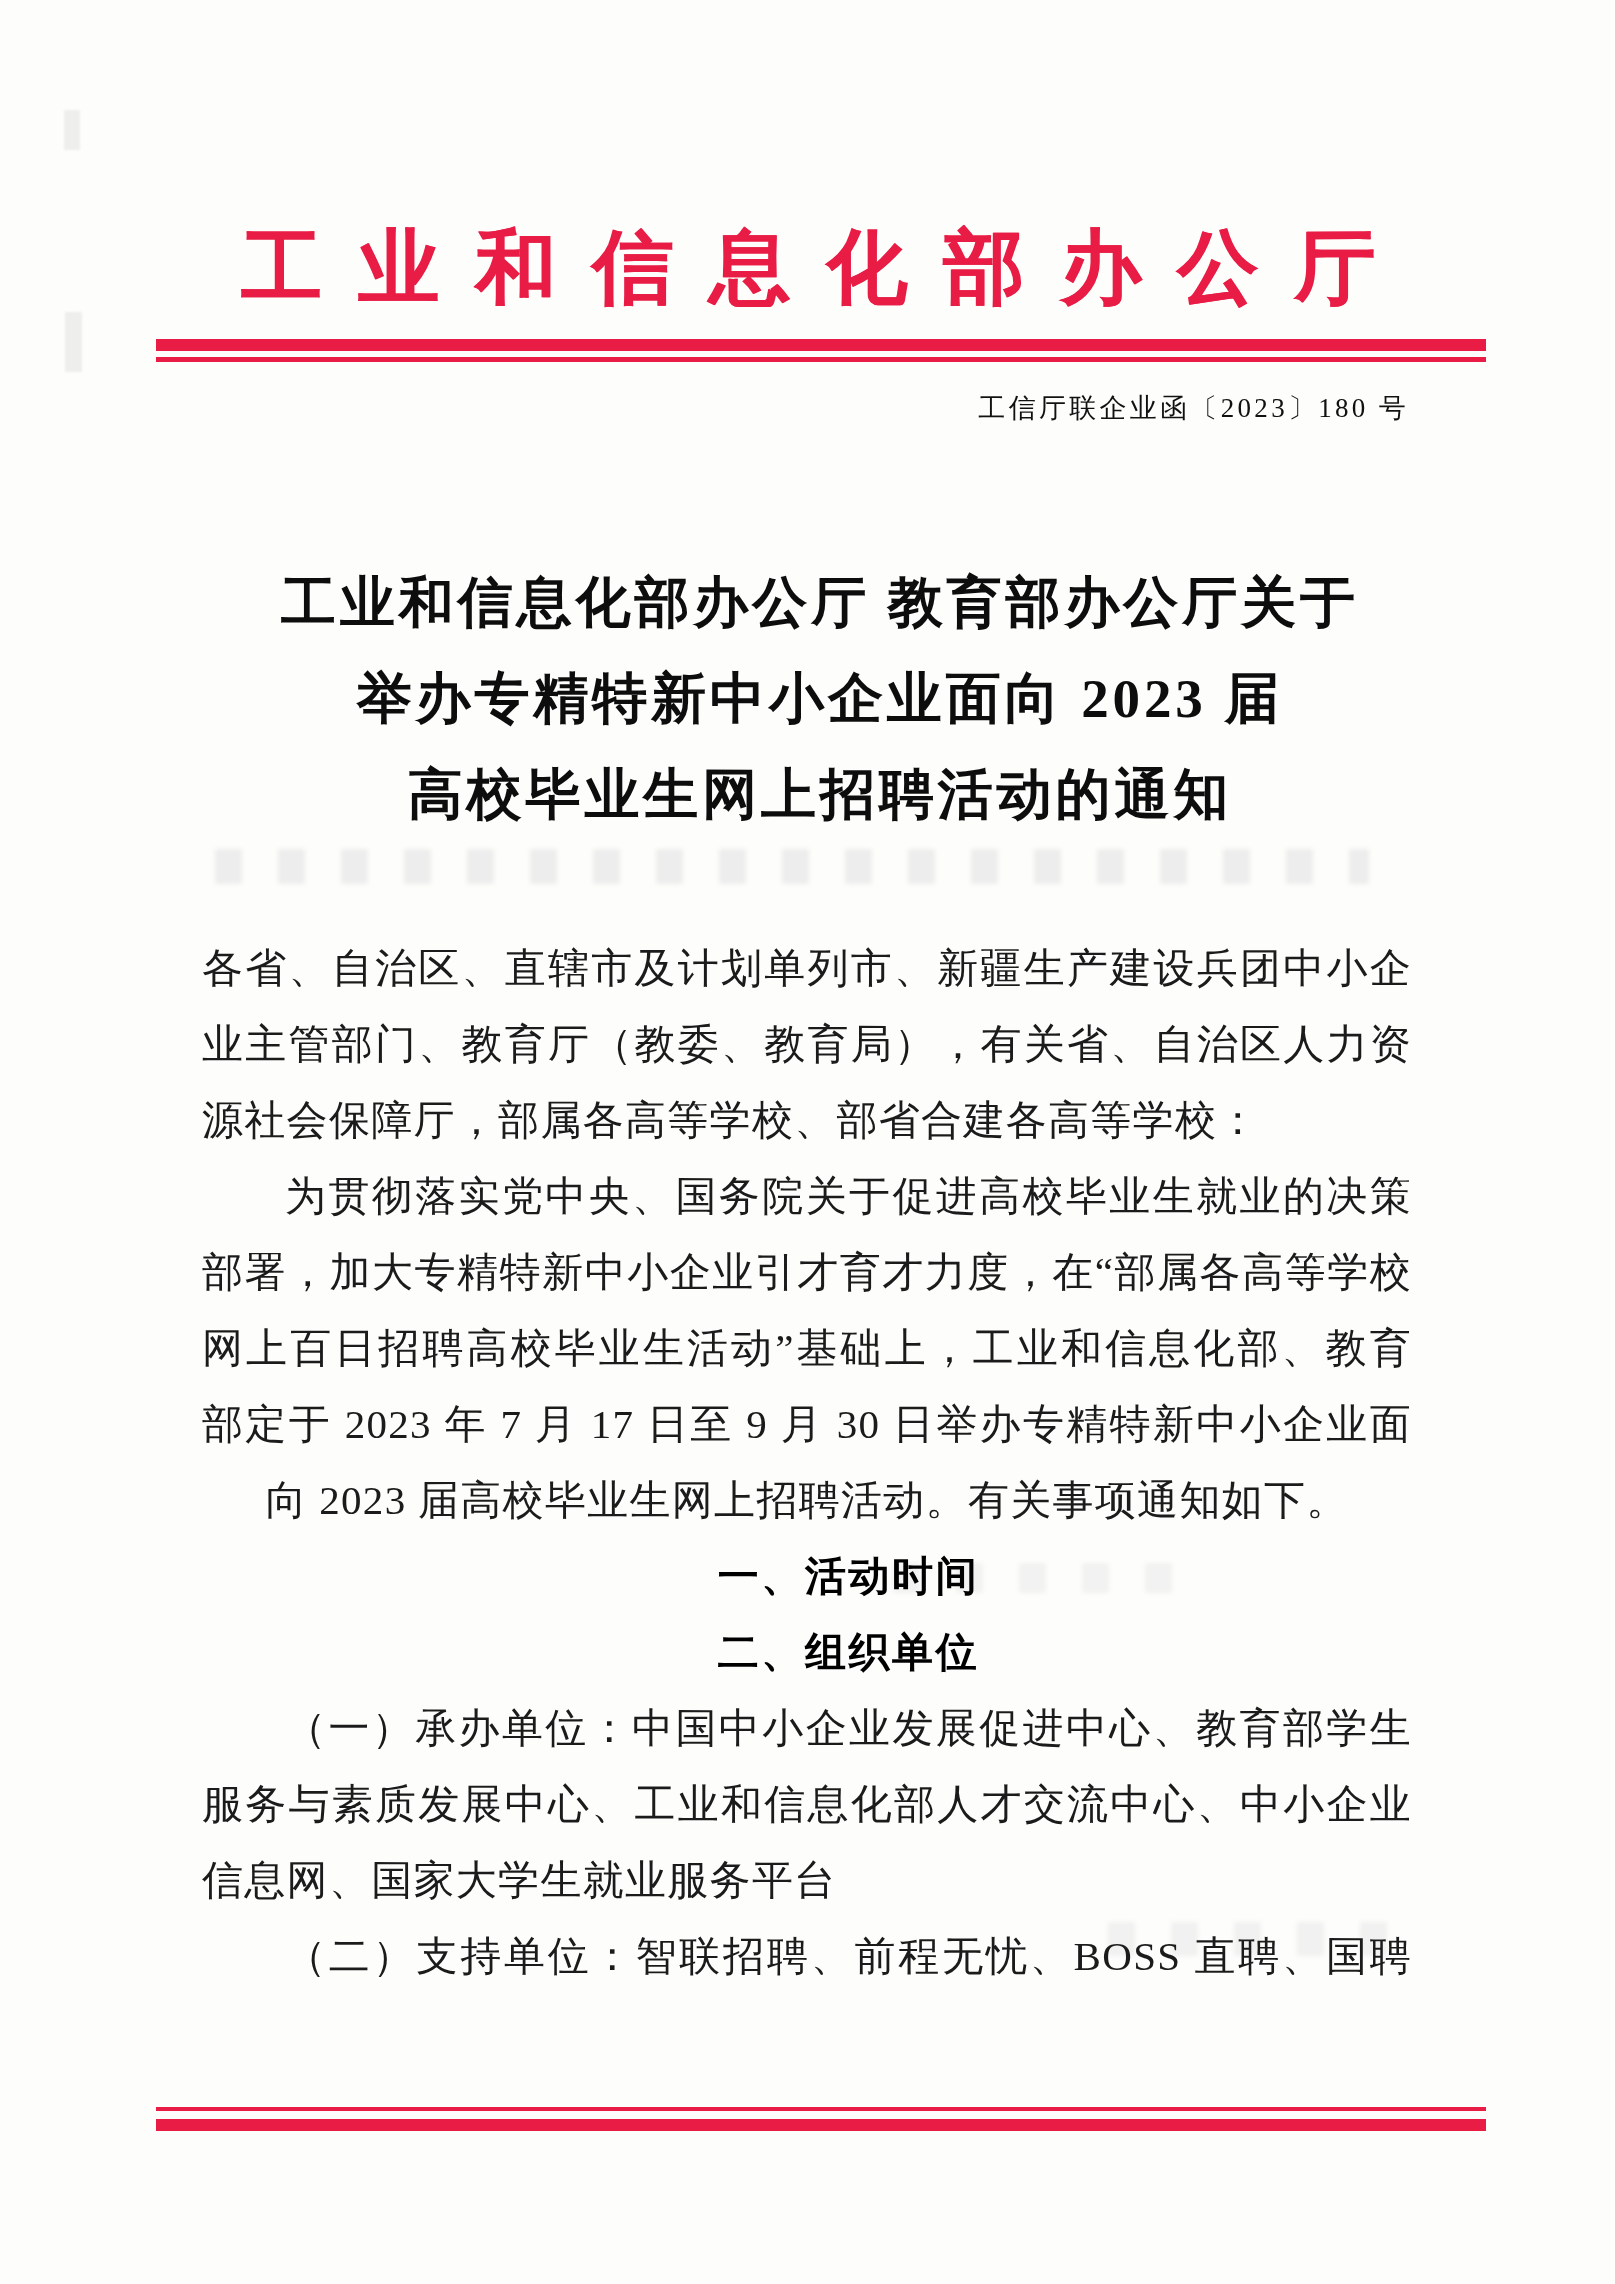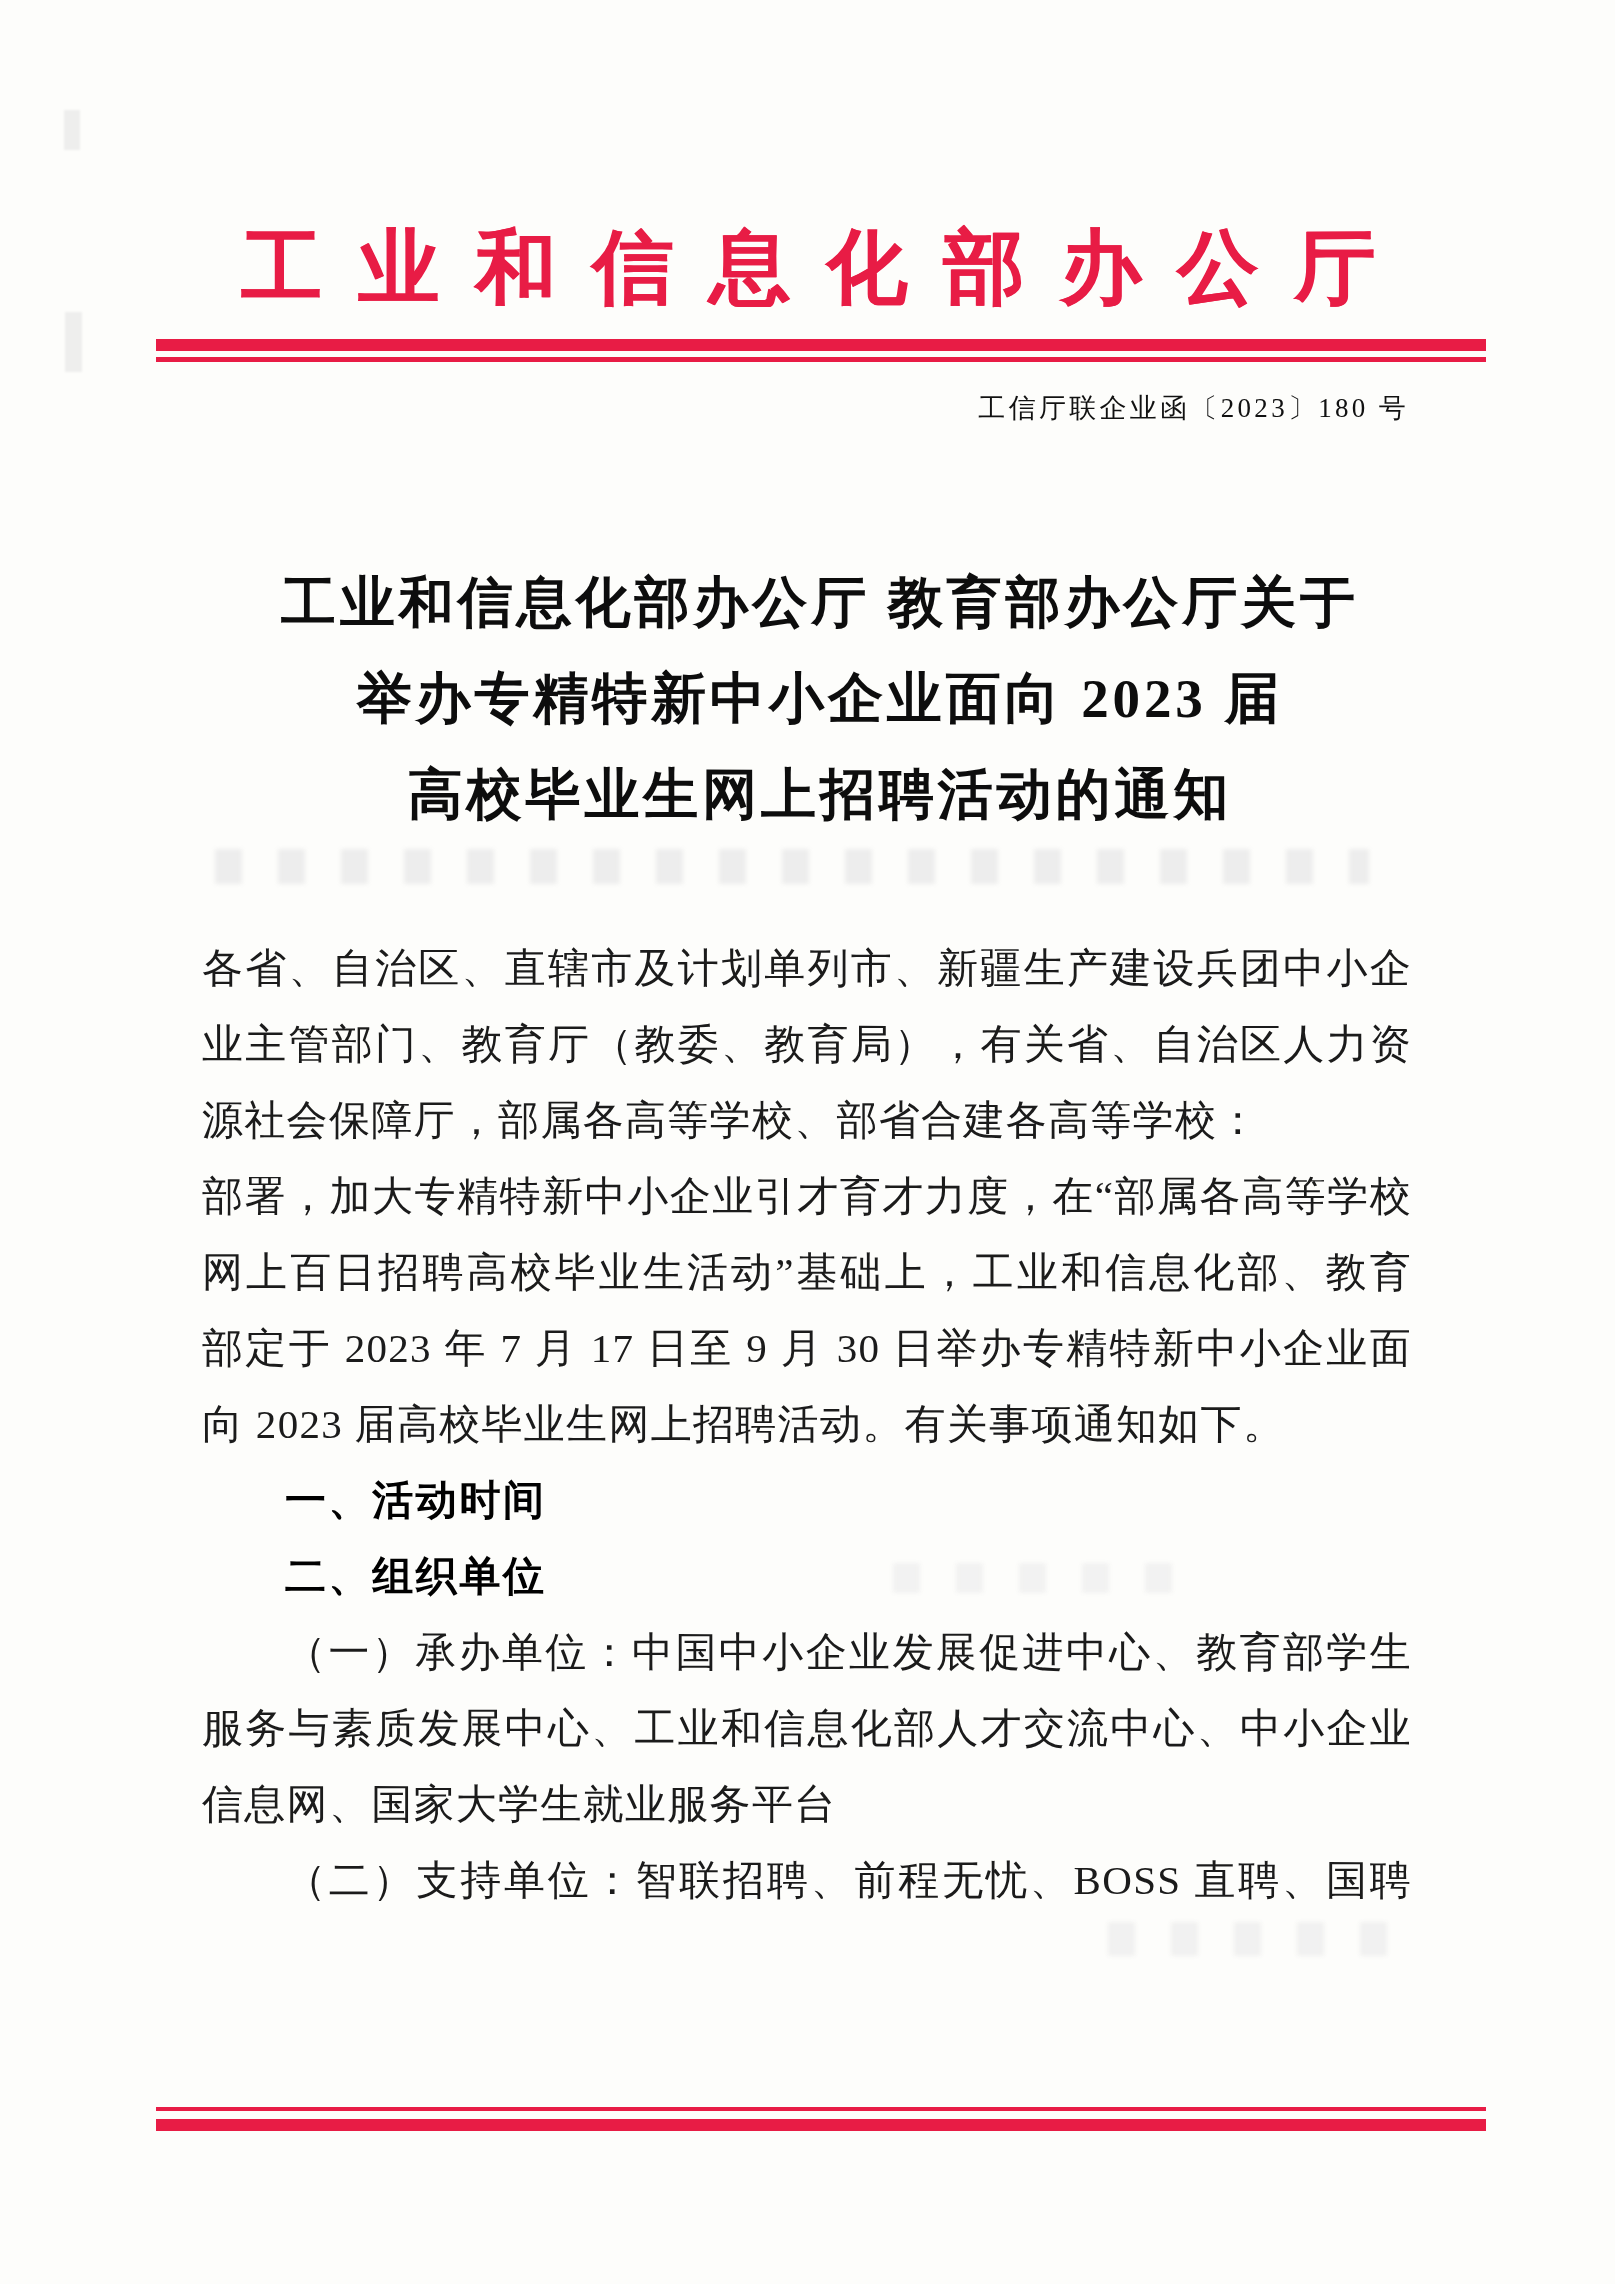--- a/index.html
+++ b/index.html
@@ -55,21 +55,21 @@
   .bl{
     height:76px;line-height:76px;
     letter-spacing:1.3px;
     white-space:nowrap;
   }
   .bl.fill{
     white-space:normal;
     text-align:justify;
     text-align-last:justify;
   }
-  .bl.ind{padding-left:83px;}
+  .bl.ind{padding-left:83px;text-align:center;}
   .bl.ind.fill{padding-left:0;text-indent:83px;}
   .bl.hd{
     font-family:"Liberation Sans","DejaVu Sans",sans-serif;
     font-weight:700;letter-spacing:2.6px;color:#000000;
   }
 
   
   .ghost{
     position:absolute;
     background:repeating-linear-gradient(90deg,
@@ -108,20 +108,21 @@
   <div class="ghost ghost-1"></div>
   <div class="ghost ghost-2"></div>
   <div class="ghost ghost-3"></div>
   <div class="edge-mark edge-1"></div>
   <div class="edge-mark edge-2"></div>
 
   <div class="body-block">
     <div class="bl fill">各省、自治区、直辖市及计划单列市、新疆生产建设兵团中小企</div>
     <div class="bl fill">业主管部门、教育厅（教委、教育局），有关省、自治区人力资</div>
     <div class="bl">源社会保障厅，部属各高等学校、部省合建各高等学校：</div>
+    <div class="bl ind fill">为贯彻落实党中央、国务院关于促进高校毕业生就业的决策</div>
     <div class="bl fill">部署，加大专精特新中小企业引才育才力度，在“部属各高等学校</div>
     <div class="bl fill">网上百日招聘高校毕业生活动”基础上，工业和信息化部、教育</div>
     <div class="bl fill">部定于 2023 年 7 月 17 日至 9 月 30 日举办专精特新中小企业面</div>
     <div class="bl ind" style="padding-left:0;">向 2023 届高校毕业生网上招聘活动。有关事项通知如下。</div>
     <div class="bl ind hd">一、活动时间</div>
     <div class="bl ind hd">二、组织单位</div>
     <div class="bl ind fill">（一）承办单位：中国中小企业发展促进中心、教育部学生</div>
     <div class="bl fill">服务与素质发展中心、工业和信息化部人才交流中心、中小企业</div>
     <div class="bl">信息网、国家大学生就业服务平台</div>
     <div class="bl ind fill">（二）支持单位：智联招聘、前程无忧、BOSS 直聘、国聘</div>

